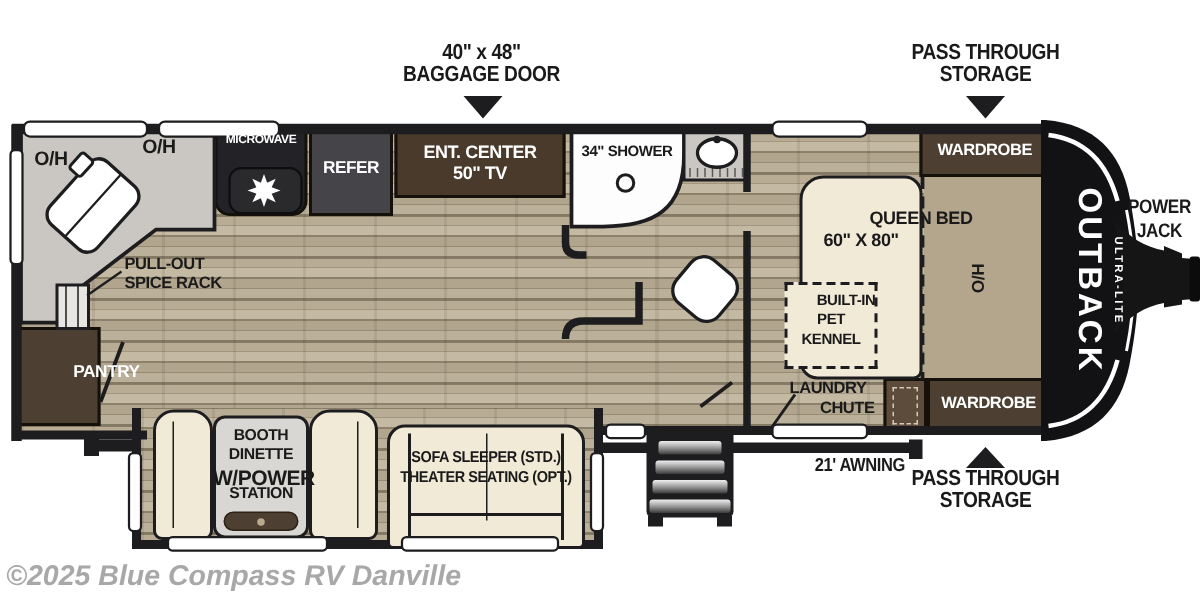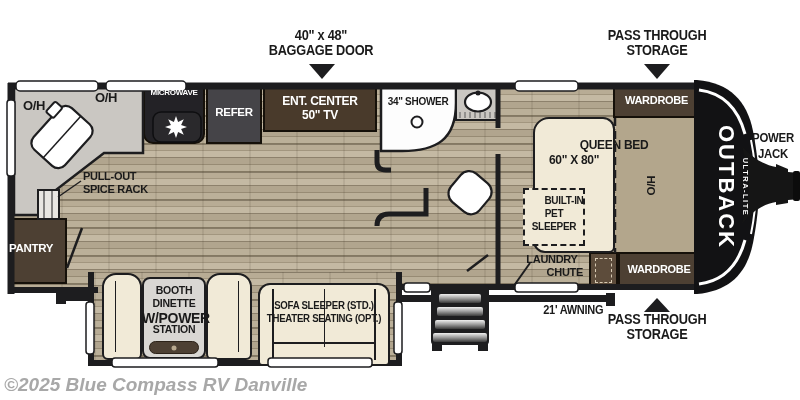--- a/index.html
+++ b/index.html
@@ -173,30 +173,30 @@
   <div class="lbl" style="left:14px;top:99px;width:40px;font-size:13px;">O/H</div>
   <div class="lbl" style="left:86px;top:91px;width:40px;font-size:13px;">O/H</div>
 
   <div class="lbl white" style="left:145px;top:89px;width:58px;font-size:8px;">MICROWAVE</div>
   <div class="lbl white" style="left:206px;top:106px;width:56px;font-size:11.5px;">REFER</div>
   <div class="lbl white" style="left:263px;top:95px;width:114px;font-size:12px;">ENT. CENTER</div>
   <div class="lbl white" style="left:263px;top:109px;width:114px;font-size:12px;">50" TV</div>
 
   <div class="lbl" style="left:83px;top:170px;width:80px;text-align:left;font-size:11px;">PULL-OUT</div>
   <div class="lbl" style="left:83px;top:183px;width:80px;text-align:left;font-size:11px;">SPICE RACK</div>
-  <div class="lbl white" style="left:8px;top:242px;width:46px;font-size:11.5px;">PANTRY</div>
+  <div class="lbl white" style="left:8px;top:242px;width:46px;font-size:11.5px;padding-left:40px;">PANTRY</div>
 
   <div class="lbl" style="left:379px;top:96px;width:78px;font-size:10px;">34" SHOWER</div>
 
   <div class="lbl" style="left:533px;top:139px;width:82px;font-size:12px;margin-left:40px;">QUEEN BED</div>
   <div class="lbl" style="left:533px;top:154px;width:82px;font-size:12px;">60" X 80"</div>
 
   <div class="lbl" style="left:523px;top:195px;width:82px;font-size:10px;">BUILT-IN</div>
   <div class="lbl" style="left:523px;top:208px;width:62px;font-size:10px;">PET</div>
-  <div class="lbl" style="left:523px;top:221px;width:62px;font-size:10px;">SLEEPER</div>
+  <div class="lbl" style="left:523px;top:221px;width:62px;font-size:10px;">KENNEL</div>
 
   <div class="lbl" style="left:521px;top:253px;width:62px;text-align:center;font-size:11px;">LAUNDRY</div>
   <div class="lbl" style="left:521px;top:266px;width:62px;text-align:right;font-size:11px;">CHUTE</div>
 
   <div class="lbl white" style="left:613px;top:94px;width:87px;font-size:11px;">WARDROBE</div>
   <div class="lbl white" style="left:618px;top:263px;width:82px;font-size:11px;">WARDROBE</div>
 
   <div class="lbl" style="left:631px;top:179px;width:40px;font-size:11.5px;transform:rotate(90deg);">H/O</div>
 
   <div class="lbl" style="left:142px;top:285px;width:64px;font-size:10.5px;">BOOTH</div>

